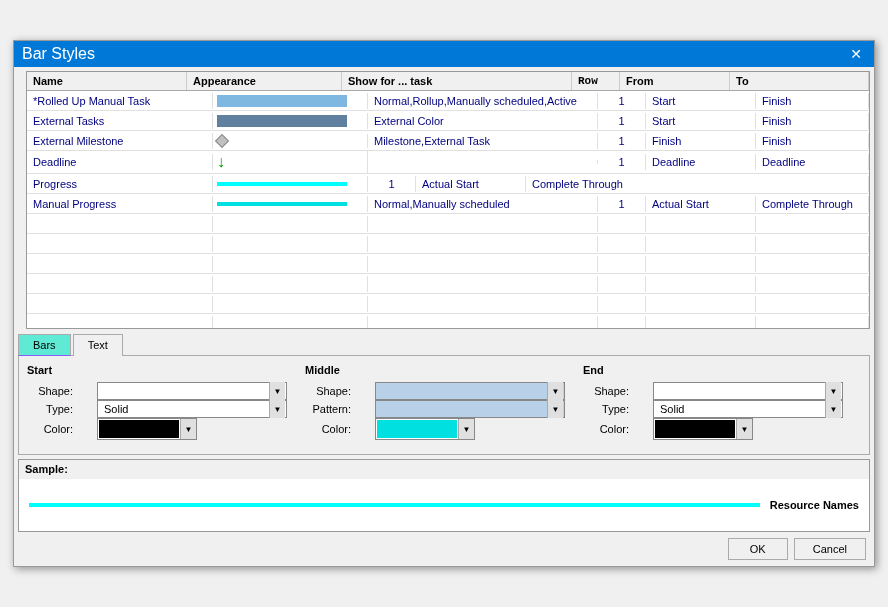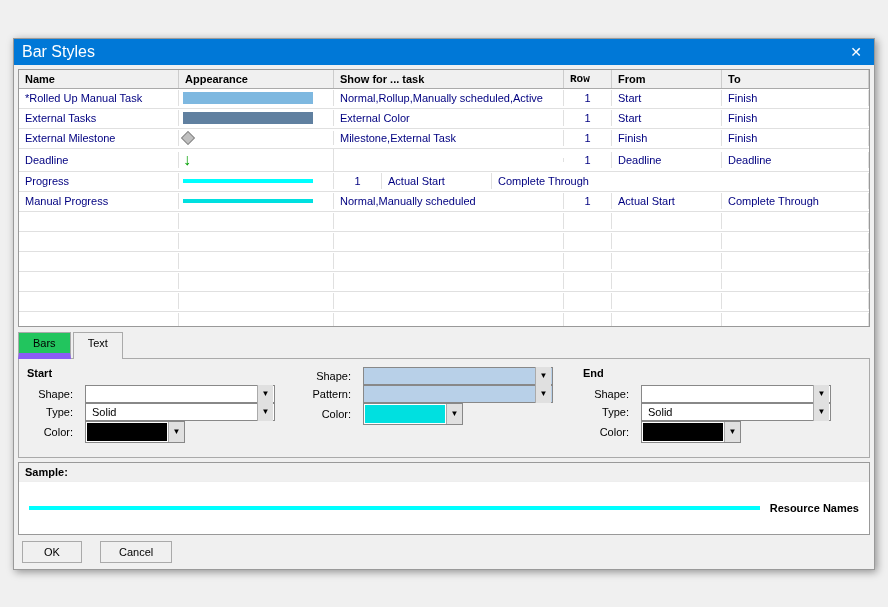--- a/index.html
+++ b/index.html
@@ -29,21 +29,21 @@
       font-size: 14px;
       cursor: pointer;
       width: 20px;
       height: 20px;
       display: flex; align-items: center; justify-content: center;
     }
     
     .table-area {
       background: white;
       border: 1px solid #999;
-      margin: 4px 4px 0 4px;
+      margin: 4px 4px 0 12px;
       overflow: hidden;
       flex: 0 0 auto;
       height: 258px;
       display: flex;
       flex-direction: column;
     }
     .table-header {
       display: flex;
       background: #f0f0f0;
       border-bottom: 1px solid #aaa;
@@ -68,21 +68,21 @@
       min-height: 20px;
       align-items: center;
     }
     .td {
       padding: 2px 6px;
       border-right: 1px solid #e0e0e0;
       color: #000080;
       overflow: hidden;
       white-space: nowrap;
     }
-    .td-name { width: 160px; color: #000080; }
+    .td-name { width: 186px; color: #000080; }
     .td-appearance { width: 155px; display: flex; align-items: center; padding: 2px 4px; }
     .td-show { width: 230px; color: #000080; }
     .td-row { width: 48px; color: #000080; text-align: center; }
     .td-from { width: 110px; color: #000080; }
     .td-to { flex: 1; color: #000080; }
     
     .app-bar {
       height: 12px;
       width: 130px;
     }
@@ -107,22 +107,22 @@
       padding: 4px 14px;
       background: #f0f0f0;
       border: 1px solid #aaa;
       border-bottom: none;
       cursor: pointer;
       margin-right: 2px;
       position: relative;
       bottom: -1px;
     }
     .tab.active {
-      background: #22c55e;
-      border-bottom: 6px solid #8b5cf6;
+      background: #5eead4;
+      border-bottom: 1px solid #8b5cf6;
       z-index: 1;
     }
     
     .options-area {
       background: #f0f0f0;
       border: 1px solid #aaa;
       border-top: none;
       padding: 8px;
     }
     .options-row {
@@ -136,21 +136,21 @@
     }
     .options-group-title {
       font-weight: bold;
       margin-bottom: 6px;
       color: #000;
     }
     .form-row {
       display: flex;
       align-items: center;
       margin-bottom: 0;
-      gap: 8px;
+      gap: 20px;
     }
     .form-label { width: 50px; text-align: right; padding-right: 4px; color: #000; }
     .form-select-wrapper {
       position: relative;
       display: flex;
       align-items: center;
     }
     .form-select {
       appearance: none;
       background: white;
@@ -224,23 +224,23 @@
       margin-right: 10px;
     }
     .sample-resource {
       font-weight: bold;
       font-size: 11px;
       color: #000;
     }
     
     .footer {
       display: flex;
-      justify-content: flex-start;
+      justify-content: flex-end;
       padding: 4px 8px 6px 8px;
-      gap: 18px;
+      gap: 6px;
     }
     .btn {
       padding: 4px 18px;
       border: 1px solid #aaa;
       background: #f0f0f0;
       cursor: pointer;
       font-size: 11px;
       min-width: 60px;
     }
     .btn-ok { background: #f0f0f0; }
@@ -407,20 +407,21 @@
           <div class="form-row">
             <span class="form-label">Color:</span>
             <div class="color-btn">
               <div class="color-swatch" style="background:#000000;"></div>
               <div class="color-arrow">▼</div>
             </div>
           </div>
         </div>
 
         <div class="options-group">
+          <div class="options-group-title">Middle</div>
           <div class="form-row">
             <span class="form-label">Shape:</span>
             <div class="form-select-wrapper">
               <select class="form-select" style="background:#b8d0e8;">
                 <option value=""></option>
               </select>
               <div class="form-select-arrow">▼</div>
             </div>
           </div>
           <div class="form-row">

